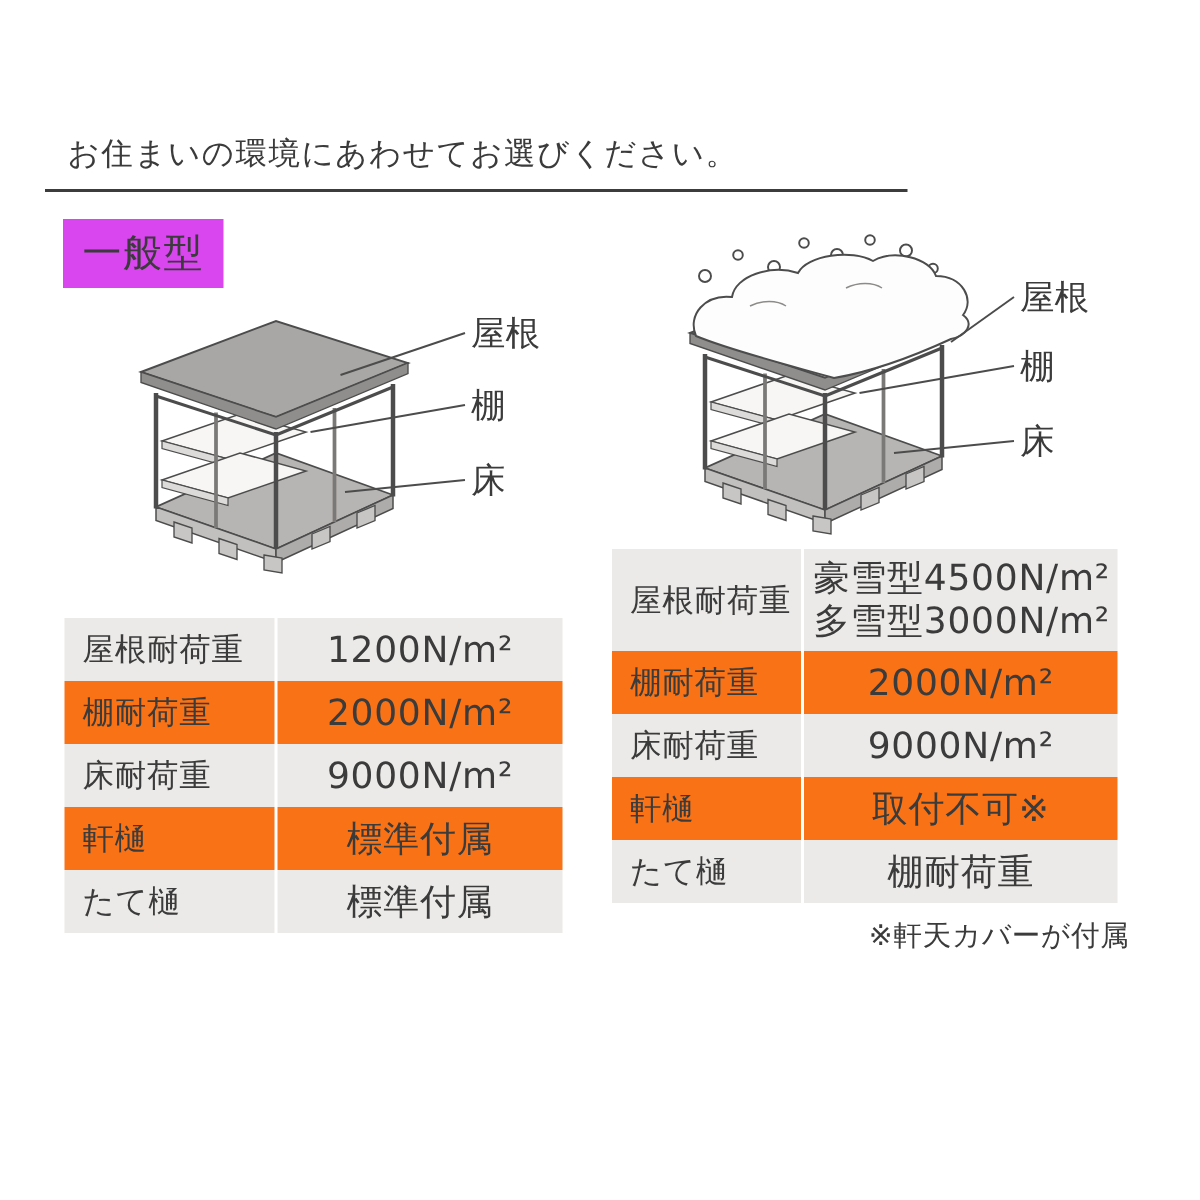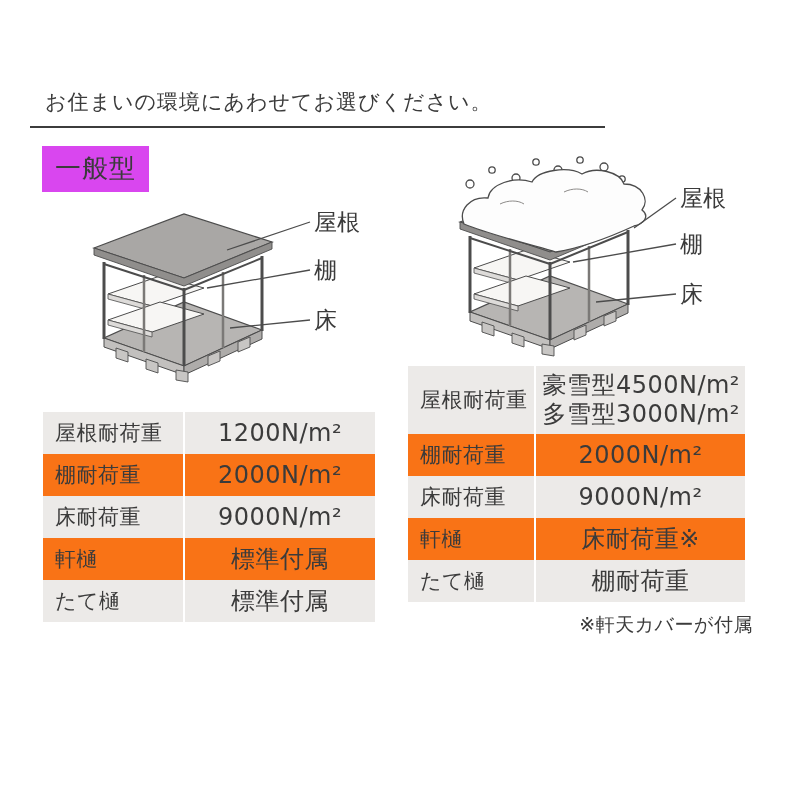--- a/index.html
+++ b/index.html
@@ -237,21 +237,21 @@
         <div class="trow dark">
           <div class="tlabel">棚耐荷重</div>
           <div class="tvalue">2000N/m²</div>
         </div>
         <div class="trow light">
           <div class="tlabel">床耐荷重</div>
           <div class="tvalue">9000N/m²</div>
         </div>
         <div class="trow dark">
           <div class="tlabel">軒樋</div>
-          <div class="tvalue">床耐荷重※</div>
+          <div class="tvalue">取付不可※</div>
         </div>
         <div class="trow light">
           <div class="tlabel">たて樋</div>
           <div class="tvalue">棚耐荷重</div>
         </div>
       </div>
 
       <div class="footnotes">
         <div class="footnote">※軒天カバーが付属</div>
       </div>

